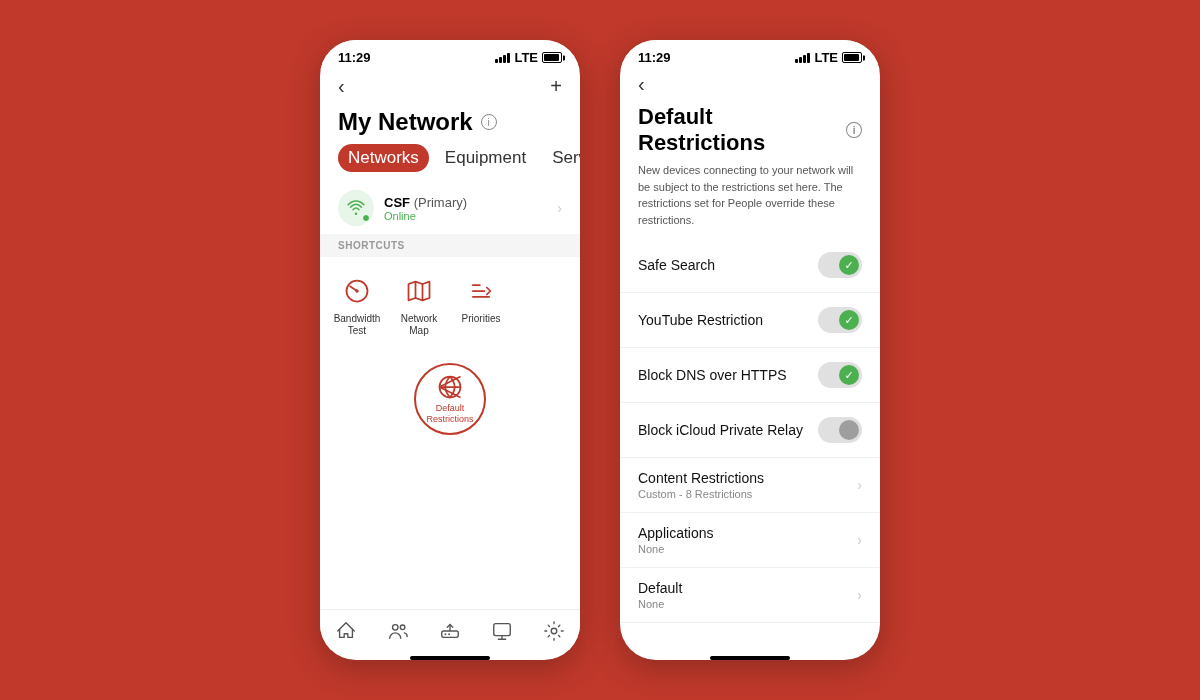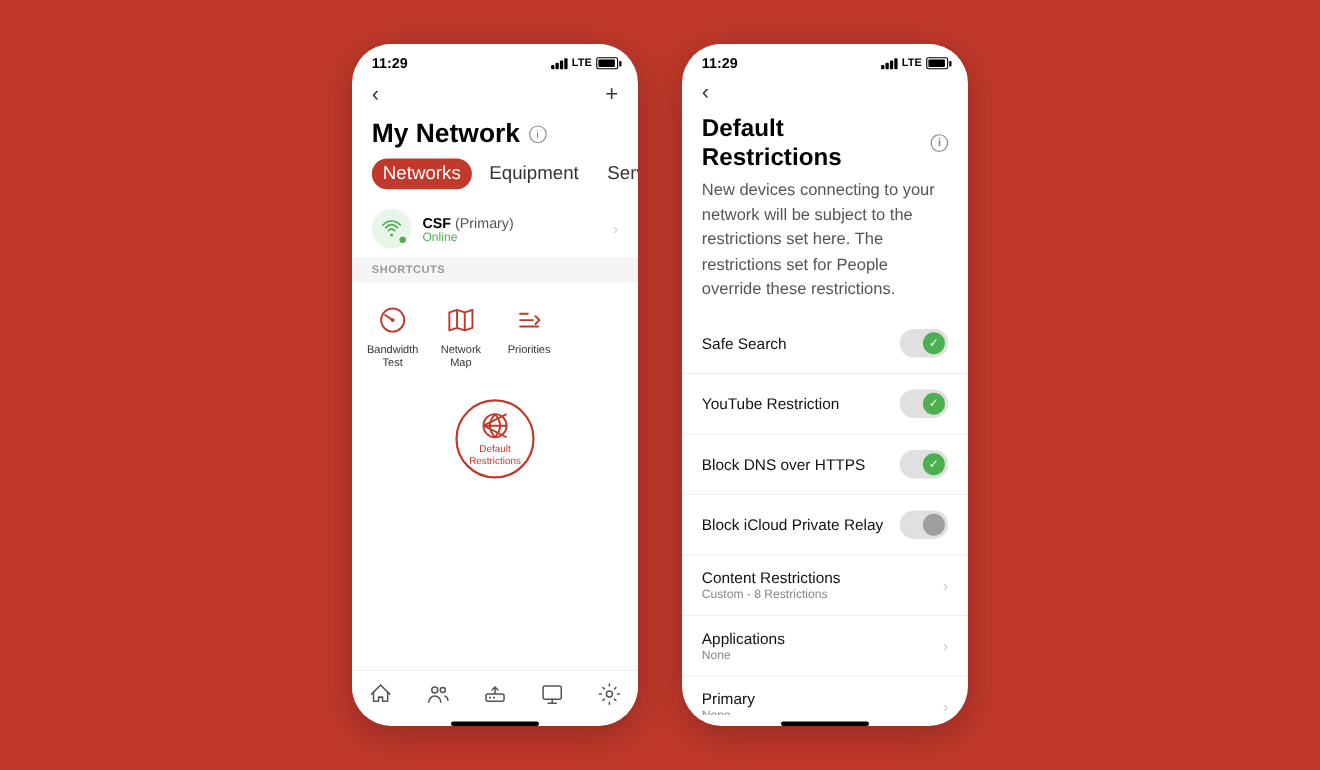--- a/index.html
+++ b/index.html
@@ -49,21 +49,21 @@
       display: flex;
       align-items: flex-end;
       gap: 1px;
     }
     .signal-bars span {
       background: #000;
       width: 3px;
       border-radius: 1px;
     }
     .lte-label {
-      font-size: 10px;
+      font-size: 13px;
       font-weight: 600;
       color: #000;
     }
     .battery-icon {
       display: inline-block;
       width: 20px;
       height: 11px;
       border: 1.5px solid #000;
       border-radius: 2px;
       position: relative;
@@ -275,21 +275,21 @@
     }
     .restrictions-title {
       font-size: 22px;
       font-weight: 700;
       color: #000;
       display: flex;
       align-items: center;
       gap: 6px;
     }
     .restrictions-desc {
-      font-size: 15px;
+      font-size: 11px;
       color: #555;
       line-height: 1.5;
       margin-top: 6px;
     }
 
     .restriction-row {
       display: flex;
       align-items: center;
       justify-content: space-between;
       padding: 14px 18px;
@@ -579,21 +579,21 @@
     <div class="nav-item-row">
       <div class="nav-item-content">
         <div class="nav-item-title">Applications</div>
         <div class="nav-item-subtitle">None</div>
       </div>
       <span class="chevron-right">›</span>
     </div>
 
     <div class="nav-item-row">
       <div class="nav-item-content">
-        <div class="nav-item-title">Primary</div>
+        <div class="nav-item-title">Default</div>
         <div class="nav-item-subtitle">None</div>
       </div>
       <span class="chevron-right">›</span>
     </div>
   </div>
 
   <div class="home-indicator"></div>
 </div>
 
 </body></html>

